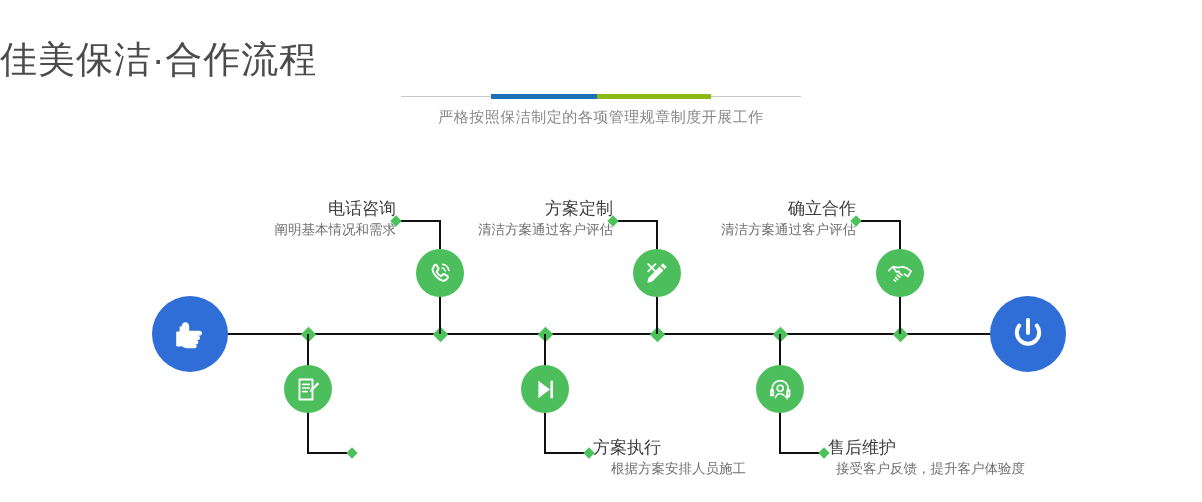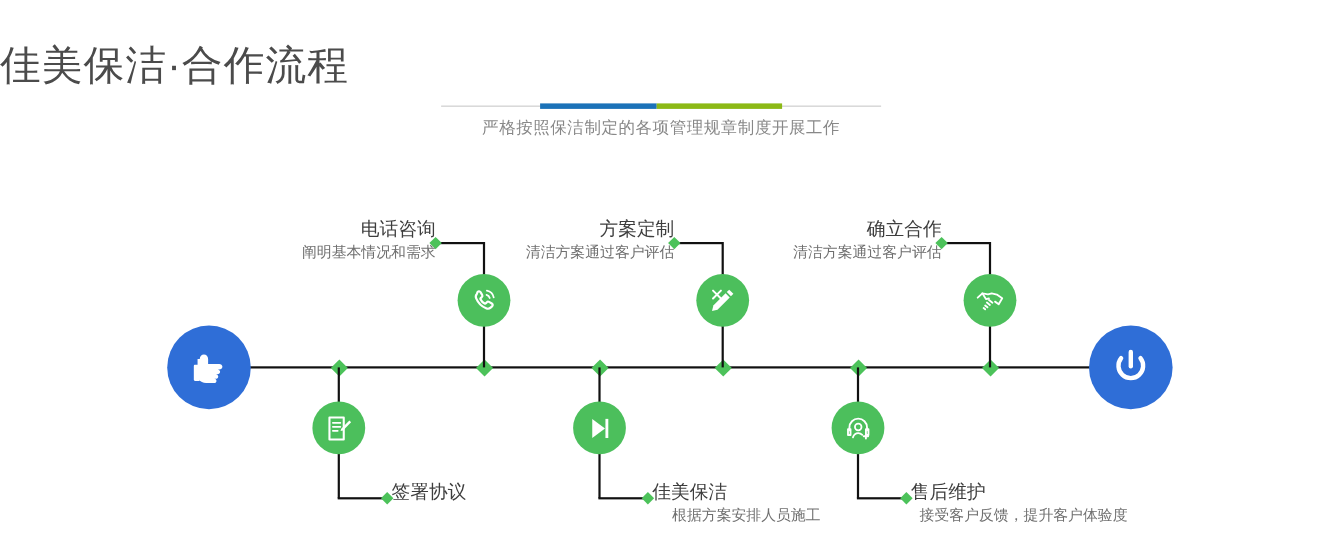--- a/index.html
+++ b/index.html
@@ -240,21 +240,20 @@
         <svg width="27" height="27" viewBox="0 0 27 27">
           <path fill="none" stroke="#ffffff" stroke-width="1.9" stroke-linejoin="round" d="M4.5 3.5h13v20h-13z"></path>
           <line x1="7.6" y1="8.4" x2="14.4" y2="8.4" stroke="#ffffff" stroke-width="1.6" stroke-linecap="round"></line>
           <line x1="7.6" y1="12" x2="14.4" y2="12" stroke="#ffffff" stroke-width="1.6" stroke-linecap="round"></line>
           <line x1="7.6" y1="15.6" x2="12" y2="15.6" stroke="#ffffff" stroke-width="1.6" stroke-linecap="round"></line>
           <path fill="#ffffff" d="M22.6 6.3l1.6 1.6-7.4 7.4-2.2.6.6-2.2z"></path>
         </svg>
       </span>
     </div>
     <div class="lbl below" style="left:356px; top:425px; width:320px;">
-      <div class="t">签署协议</div>
     </div>
 
     <div class="node-diamond" style="left:657px; top:322px;"></div>
     <div class="vline" style="left:656.2px; top:208px; height:114px;"></div>
     <div class="hline" style="left:613px; top:208px; width:44px;"></div>
     <div class="tip-diamond" style="left:613px; top:208.8px;"></div>
     <div class="icon-circle" style="left:633px; top:237px;">
       <span>
         <svg width="28" height="28" viewBox="0 0 28 28">
           <path fill="#ffffff" d="M19.9 4.3l3.8 3.8-2.2 2.2-3.8-3.8z"></path>
@@ -275,21 +274,21 @@
     <div class="tip-diamond" style="left:589px; top:440.8px;"></div>
     <div class="icon-circle" style="left:521px; top:353px;">
       <span>
         <svg width="27" height="27" viewBox="0 0 27 27">
           <path fill="#ffffff" d="M6.4 4.8L18 13.5 6.4 22.2z"></path>
           <rect x="18.4" y="4.8" width="2.6" height="17.4" fill="#ffffff"></rect>
         </svg>
       </span>
     </div>
     <div class="lbl below" style="left:593px; top:425px; width:330px;">
-      <div class="t">佳美保洁</div>
+      <div class="t">方案执行</div>
       <div class="d" style="padding-left:18px;">根据方案安排人员施工</div>
     </div>
 
     <div class="node-diamond" style="left:900px; top:322px;"></div>
     <div class="vline" style="left:899.2px; top:208px; height:114px;"></div>
     <div class="hline" style="left:856px; top:208px; width:44px;"></div>
     <div class="tip-diamond" style="left:856px; top:208.8px;"></div>
     <div class="icon-circle" style="left:876px; top:237px;">
       <span>
         <svg width="28" height="28" viewBox="0 0 28 28">

